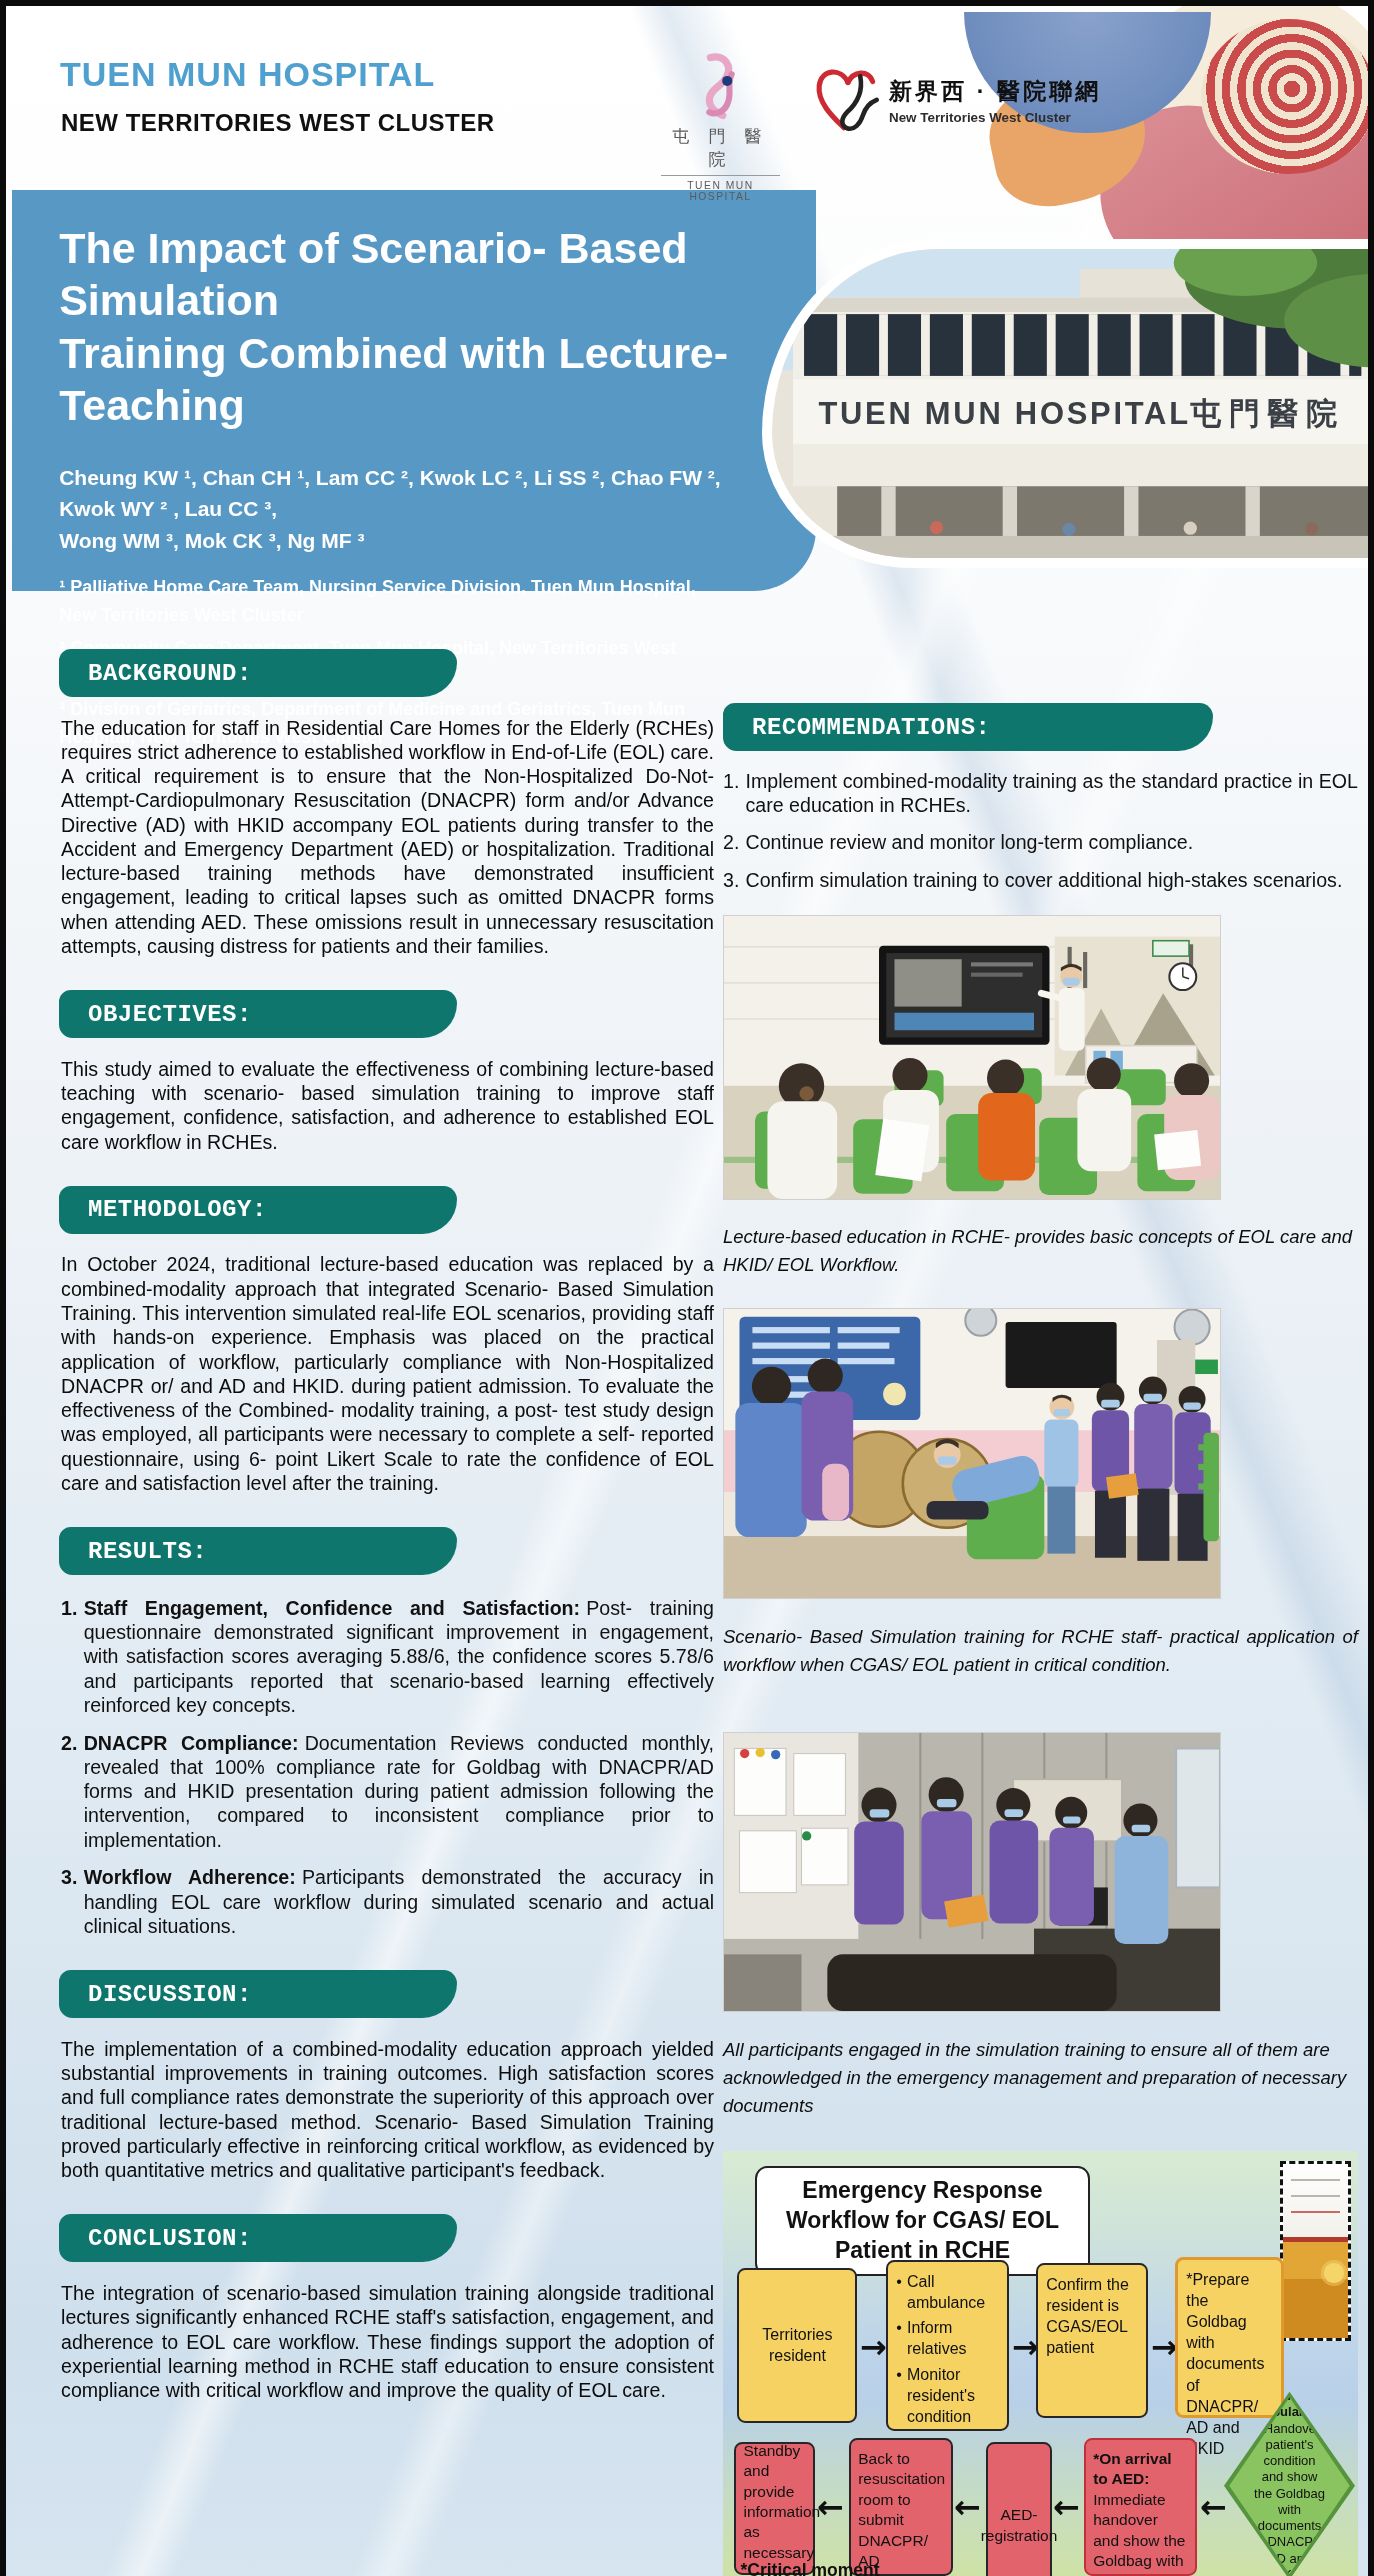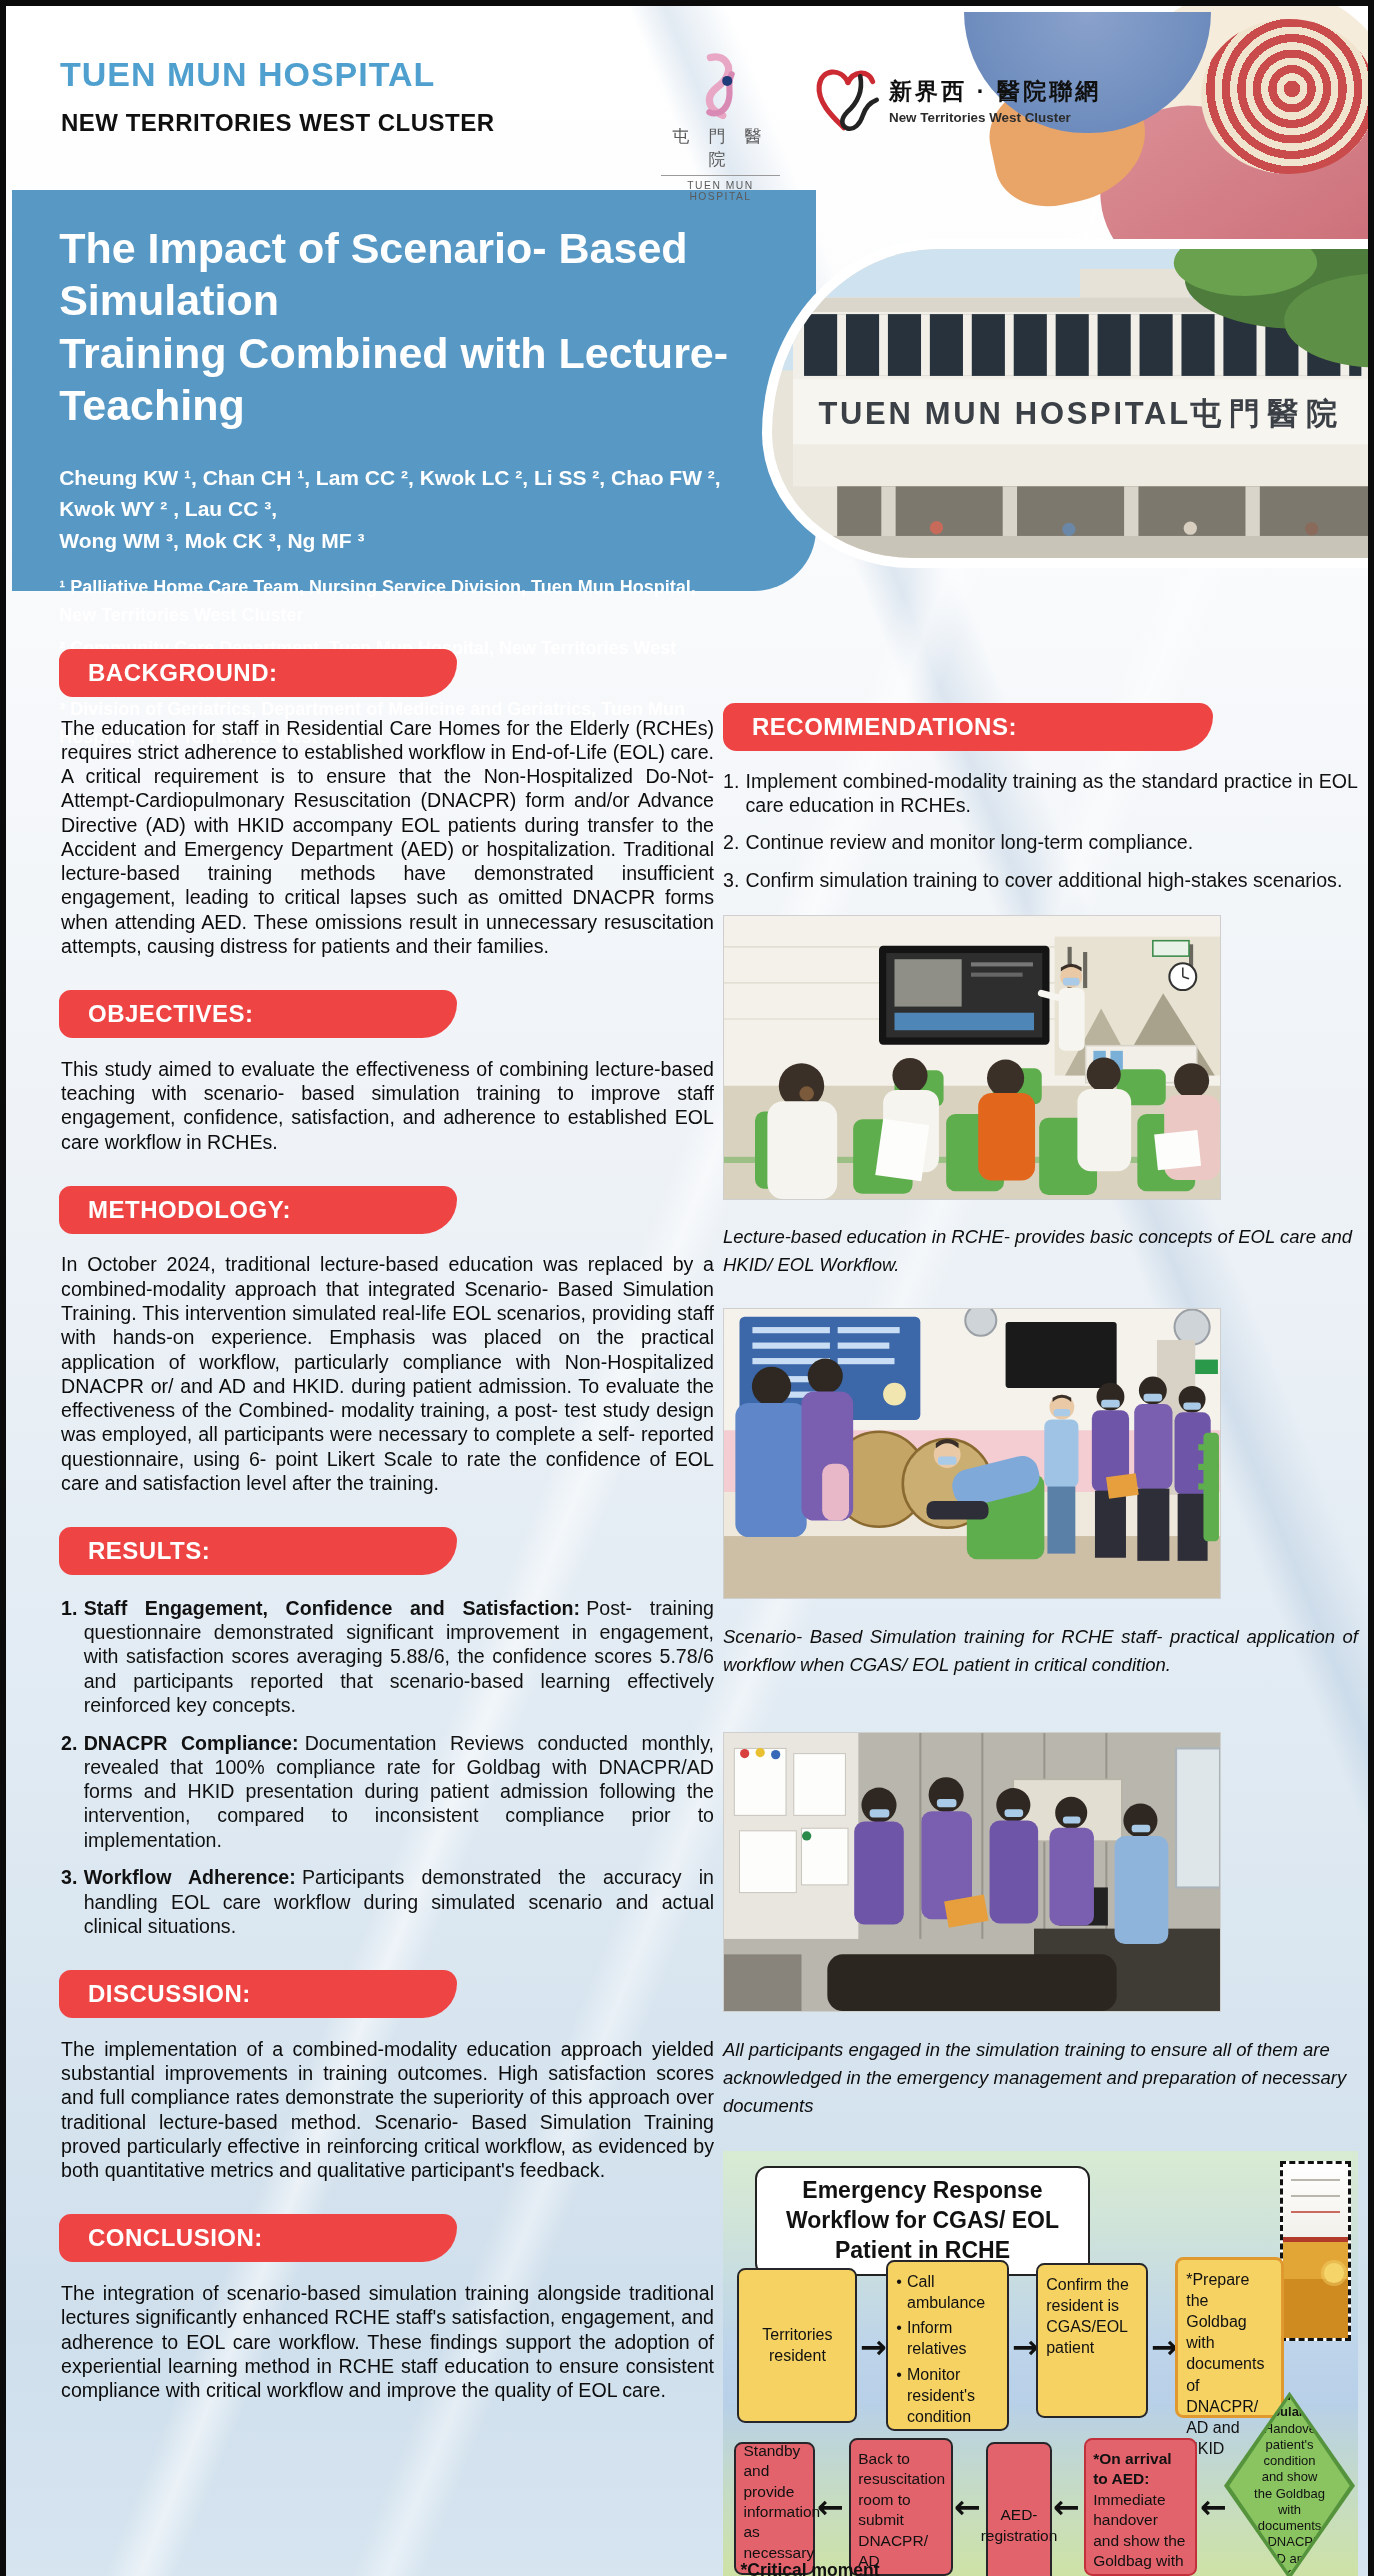--- a/index.html
+++ b/index.html
@@ -37,21 +37,21 @@
   .authors{margin-top:30px;font-size:21px;font-weight:700;color:#fff;line-height:1.5;width:670px;}
   .affils{margin-top:17.5px;font-size:18px;font-weight:600;color:#fff;line-height:1.55;width:670px;}
   .affil{margin-bottom:5.2px;}
   
   .blob{position:absolute;left:756px;top:233px;width:649px;height:309px;border:10.3px solid #ffffff;border-right:none;
         border-radius:289px 0 0 247px / 319px 0 0 222px;overflow:hidden;background:#e8e4da;}
   .blob svg{display:block;width:100%;height:100%;}
   
   .col-left{position:absolute;left:53px;top:643px;width:655px;}
   .col-right{position:absolute;left:717px;top:697px;width:635px;}
-  .banner{height:48px;width:398px;background:#ef4444;border-radius:23px 26px 67px 26px;display:flex;align-items:center;}
+  .banner{height:48px;width:398px;background:#0f766e;border-radius:23px 26px 67px 26px;display:flex;align-items:center;font-family:Liberation Mono, monospace;}
   .banner span{padding-left:29px;font-size:24px;font-weight:700;color:#fff;letter-spacing:0.5px;}
   .banner.wide{width:490px;}
   .para{margin:18.5px 0 0 2.1px;font-size:19.6px;line-height:1.24;text-align:justify;color:#0c0c0c;}
   .sec{margin-bottom:32px;}
   .numlist{margin:20.6px 0 0 2.1px;}
   .num-item{display:flex;margin-bottom:13.4px;font-size:19.6px;line-height:1.24;}
   .num-item .num{font-weight:700;margin-right:6.2px;white-space:nowrap;}
   .num-item .lead{font-weight:700;margin-right:6.2px;}
   .num-item .body{text-align:justify;}
   .rec-item .num{font-weight:400;}

